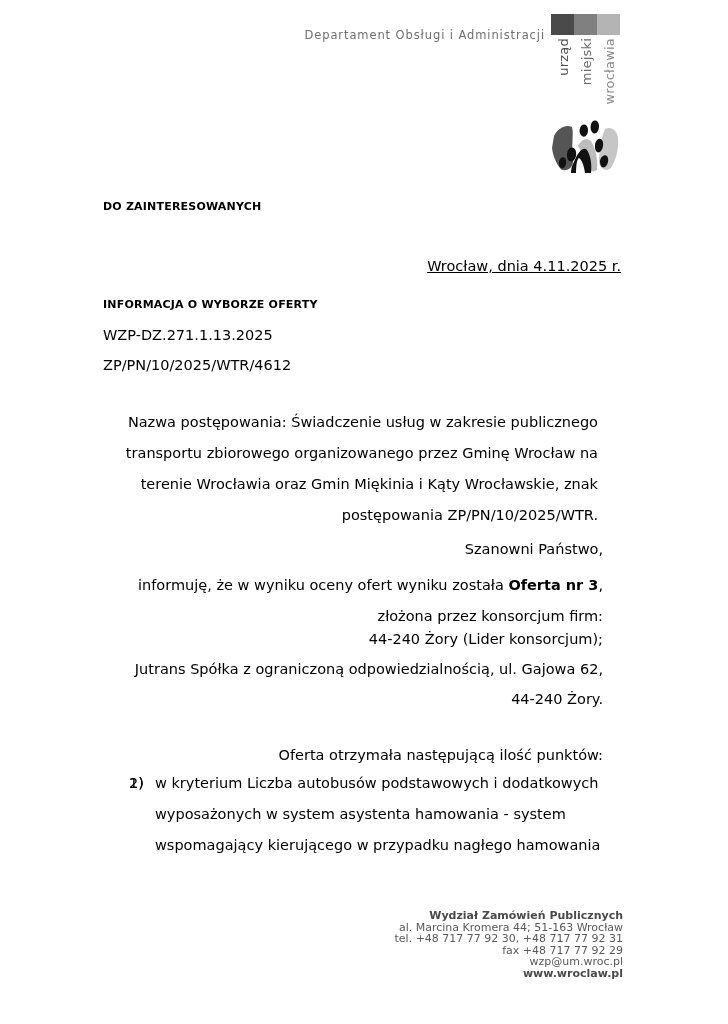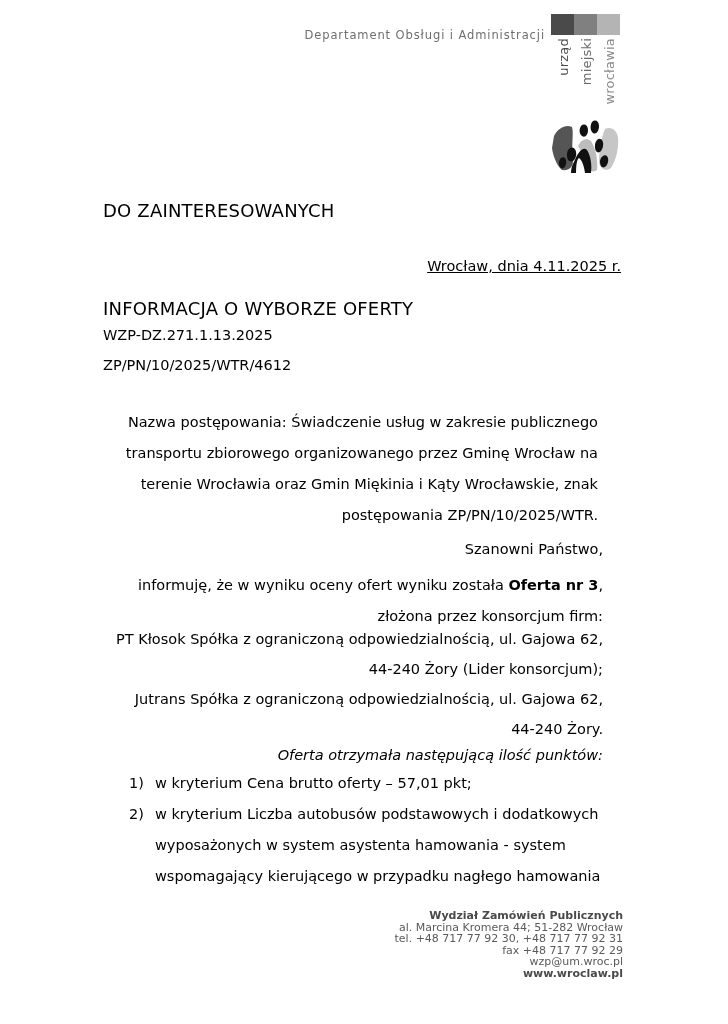--- a/index.html
+++ b/index.html
@@ -98,22 +98,22 @@
   }
 
   
   .body-area {
     position: absolute;
     top: 0;
     left: 103px;
     width: 520px;
   }
   .h-bold {
-    font-weight: normal;
-    font-size: 18px;
+    font-weight: bold;
+    font-size: 11px;
     letter-spacing: 0.2px;
     color: #000;
   }
   #to-whom { position: absolute; top: 200px; left: 0; }
   #date-line {
     position: absolute;
     top: 258px;
     left: 0;
     width: 518px;
     text-align: right;
@@ -134,21 +134,21 @@
     left: 0;
     width: 500px;
     font-size: 14.5px;
     line-height: 31px;
     text-align: right;
   }
   #p-name { top: 407px; width: 495px; }
   #p-greeting { top: 534px; }
   #p-inform { top: 570px; width: 500px; }
   #p-consortium { top: 624px; width: 500px; line-height: 30px; }
-  #p-points { top: 740px; font-style: italic; }
+  #p-points { top: 740px; }
 
   .list {
     position: absolute;
     top: 768px;
     left: 26px;
     width: 490px;
     font-size: 14.5px;
     line-height: 31px;
   }
   .list-item {
@@ -233,42 +233,40 @@
 
     <div id="p-name" class="para">Nazwa postępowania: Świadczenie usług w zakresie publicznego transportu zbiorowego organizowanego przez Gminę Wrocław na terenie Wrocławia oraz Gmin Miękinia i Kąty Wrocławskie, znak postępowania ZP/PN/10/2025/WTR.</div>
 
     <div id="p-greeting" class="para">Szanowni Państwo,</div>
 
     <div id="p-inform" class="para">
       <span>informuję, że w wyniku oceny ofert wyniku została </span><span class="b">Oferta nr 3</span><span>, złożona przez konsorcjum firm:</span>
     </div>
 
     <div id="p-consortium" class="para">
-      <div>PT Kłosok Spółka z ograniczoną odpowiedzialnością, ul. Gajowa 62,</div>
       <div>44-240 Żory (Lider konsorcjum);</div>
       <div>Jutrans Spółka z ograniczoną odpowiedzialnością, ul. Gajowa 62,</div>
       <div>44-240 Żory.</div>
     </div>
 
     <div id="p-points" class="para">Oferta otrzymała następującą ilość punktów:</div>
 
     <div class="list">
       <div class="list-item">
         <span class="num">1)</span>
-        <span>w kryterium Cena brutto oferty – 57,01 pkt;</span>
       </div>
       <div class="list-item">
         <span class="num">2)</span>
         <span>w kryterium Liczba autobusów podstawowych i dodatkowych wyposażonych w system asystenta hamowania - system wspomagający kierującego w przypadku nagłego hamowania</span>
       </div>
     </div>
   </div>
 
   <div class="footer">
     <div class="strong">Wydział Zamówień Publicznych</div>
-    <div>al. Marcina Kromera 44; 51-282 Wrocław</div>
+    <div>al. Marcina Kromera 44; 51-163 Wrocław</div>
     <div>tel. +48 717 77 92 30,  +48 717 77 92 31</div>
     <div>fax +48 717 77 92 29</div>
     <div>wzp@um.wroc.pl</div>
     <div class="strong">www.wroclaw.pl</div>
   </div>
 
 </div>
 
 </body></html>

